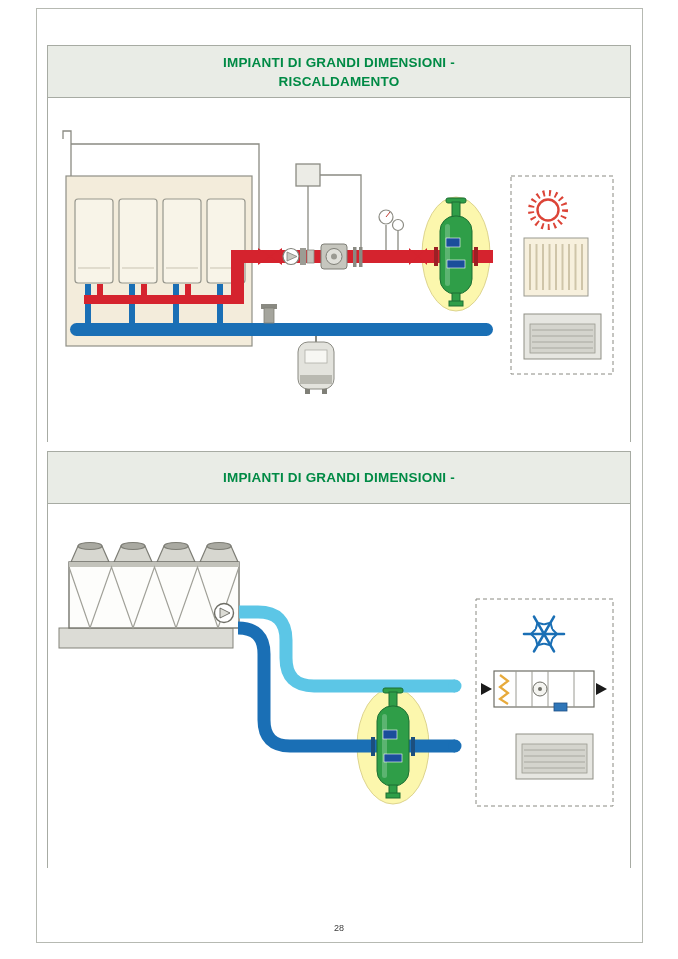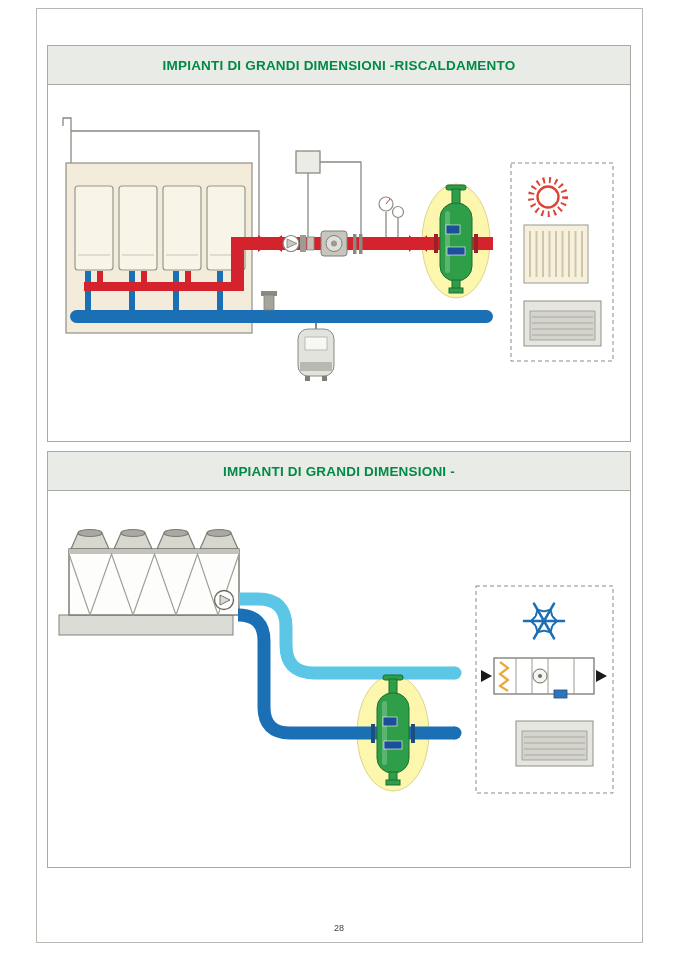--- a/index.html
+++ b/index.html
@@ -12,22 +12,22 @@
     position:absolute; left:36px; top:8px; width:607px; height:935px;
     border:1px solid #b6b9b2; pointer-events:none;
   }
   .panel {
     position:absolute; left:47px; width:584px;
     border:1px solid #a7aba3; background:#ffffff;
   }
   .panel-heating { top:45px;  height:397px; }
   .panel-cooling { top:451px; height:417px; }
   .panel-header {
-    height:39px; background:#e9ece6; border-bottom:1px solid #a7aba3;
-    display:flex; align-items:center; justify-content:center;
+    height:52px; background:#e9ece6; border-bottom:1px solid #a7aba3;
+    display:flex; flex-direction:column; align-items:center; justify-content:center;
   }
   .title-line {
     color:#008a45; font-weight:bold; font-size:13.5px; line-height:19px;
     letter-spacing:0.2px; text-align:center;
   }
   .panel-body { position:relative; background:#ffffff; }
   .panel-heating .panel-body { height:348px; }
   .panel-cooling .panel-body { height:368px; }
   svg.diagram { display:block; width:100%; height:100%; }
   .page-footer {

